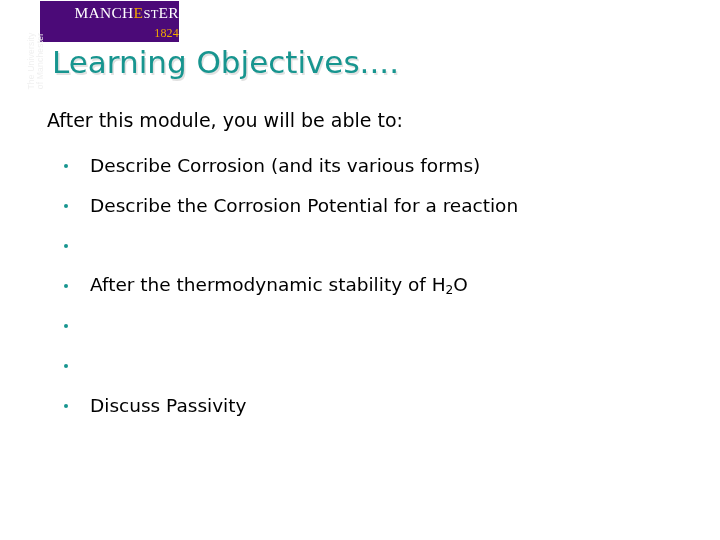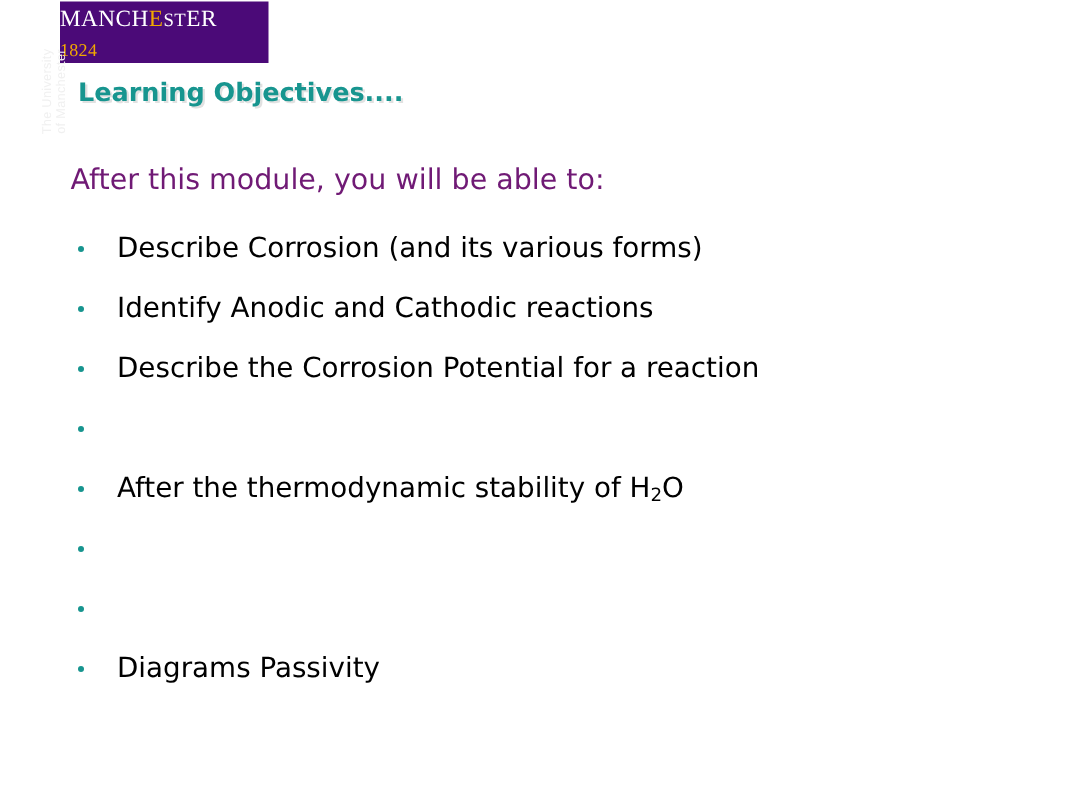--- a/index.html
+++ b/index.html
@@ -24,21 +24,21 @@
   
   .logo-box {
     position: absolute;
     left: 40px;
     top: 1px;
     width: 139px;
     height: 41px;
     background: #4b0a78;
     display: flex;
     flex-direction: column;
-    align-items: flex-start;
+    align-items: flex-end;
     justify-content: center;
     overflow: hidden;
   }
   .logo-wordmark {
     font-family: "Liberation Serif", serif;
     font-size: 15.5px;
     letter-spacing: 0.3px;
     color: #ffffff;
     line-height: 1;
     white-space: nowrap;
@@ -76,43 +76,43 @@
     white-space: pre-line;
     user-select: none;
   }
 
   
   .slide-title {
     position: absolute;
     left: 52px;
     top: 47px;
     font-family: "DejaVu Sans", sans-serif;
-    font-weight: bold;
-    font-size: 17px;
+    font-weight: normal;
+    font-size: 31px;
     line-height: 30px;
     color: #17958f;
     text-shadow: 1.5px 1.5px 0 rgba(200, 200, 200, 0.55);
     white-space: nowrap;
   }
 
   
   .intro-line {
     position: absolute;
     left: 47px;
     top: 107px;
     font-family: "DejaVu Sans", sans-serif;
     font-size: 19px;
     line-height: 26px;
-    color: #701a75;
+    color: #000000;
     white-space: nowrap;
   }
 
   .bullet-list {
     position: absolute;
-    left: 40px;
+    left: 52px;
     top: 146px;
     width: 665px;
     margin: 0;
     padding: 0;
     list-style: none;
   }
   .bullet-item {
     position: relative;
     height: 40px;
     display: flex;
@@ -160,38 +160,34 @@
 
   <div class="intro-line">After this module, you will be able to:</div>
 
   <ul class="bullet-list">
     <li class="bullet-item">
       <span class="bullet-dot"></span>
       <span class="bullet-text">Describe Corrosion (and its various forms)</span>
     </li>
     <li class="bullet-item">
       <span class="bullet-dot"></span>
-      <span class="bullet-text">Identify Anodic and Cathodic reactions</span>
-    </li>
-    <li class="bullet-item">
-      <span class="bullet-dot"></span>
       <span class="bullet-text">Describe the Corrosion Potential for a reaction</span>
     </li>
     <li class="bullet-item">
       <span class="bullet-dot"></span>
     </li>
     <li class="bullet-item">
       <span class="bullet-dot"></span>
       <span class="bullet-text"><span>After the thermodynamic stability of H</span><sub>2</sub><span>O</span></span>
     </li>
     <li class="bullet-item">
       <span class="bullet-dot"></span>
     </li>
     <li class="bullet-item">
       <span class="bullet-dot"></span>
     </li>
     <li class="bullet-item">
       <span class="bullet-dot"></span>
-      <span class="bullet-text">Diagrams Passivity</span>
+      <span class="bullet-text">Discuss Passivity</span>
     </li>
   </ul>
 
 </div>
 
 </body></html>

